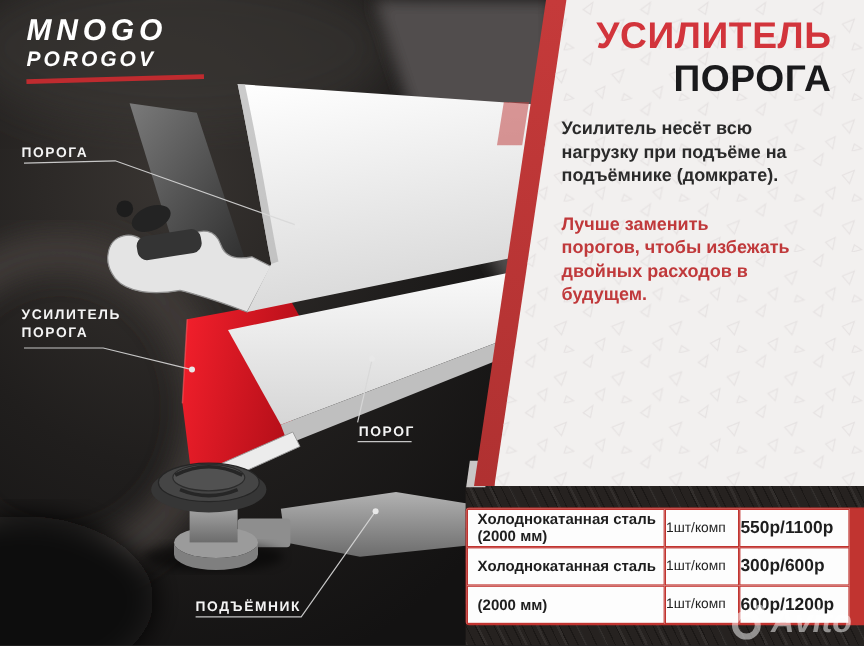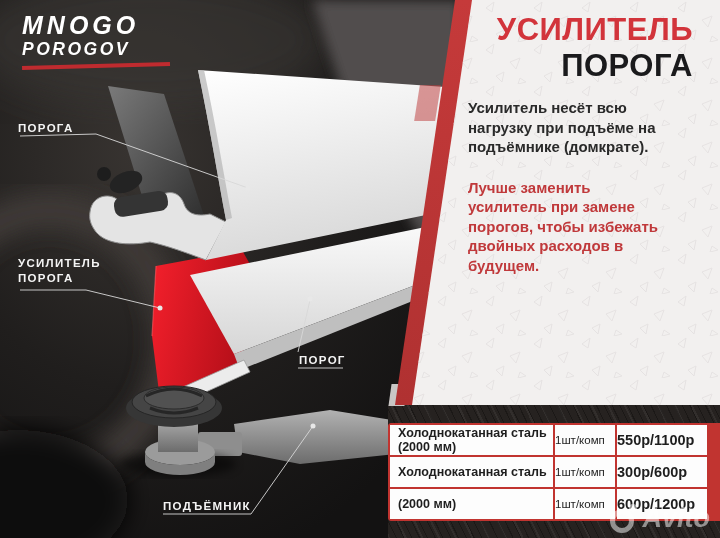--- a/index.html
+++ b/index.html
@@ -230,21 +230,20 @@
   </div>
 
   <div id="paragraphs">
     <div class="para black">
       <div>Усилитель несёт всю</div>
       <div>нагрузку при подъёме на</div>
       <div>подъёмнике (домкрате).</div>
     </div>
     <div class="para red">
       <div>Лучше заменить</div>
-      <div>усилитель при замене</div>
       <div>порогов, чтобы избежать</div>
       <div>двойных расходов в</div>
       <div>будущем.</div>
     </div>
   </div>
 
   <div class="diag-label" id="door-label">
     <span>ПОРОГА</span>
   </div>
   <div class="diag-label" id="reinf-label">

